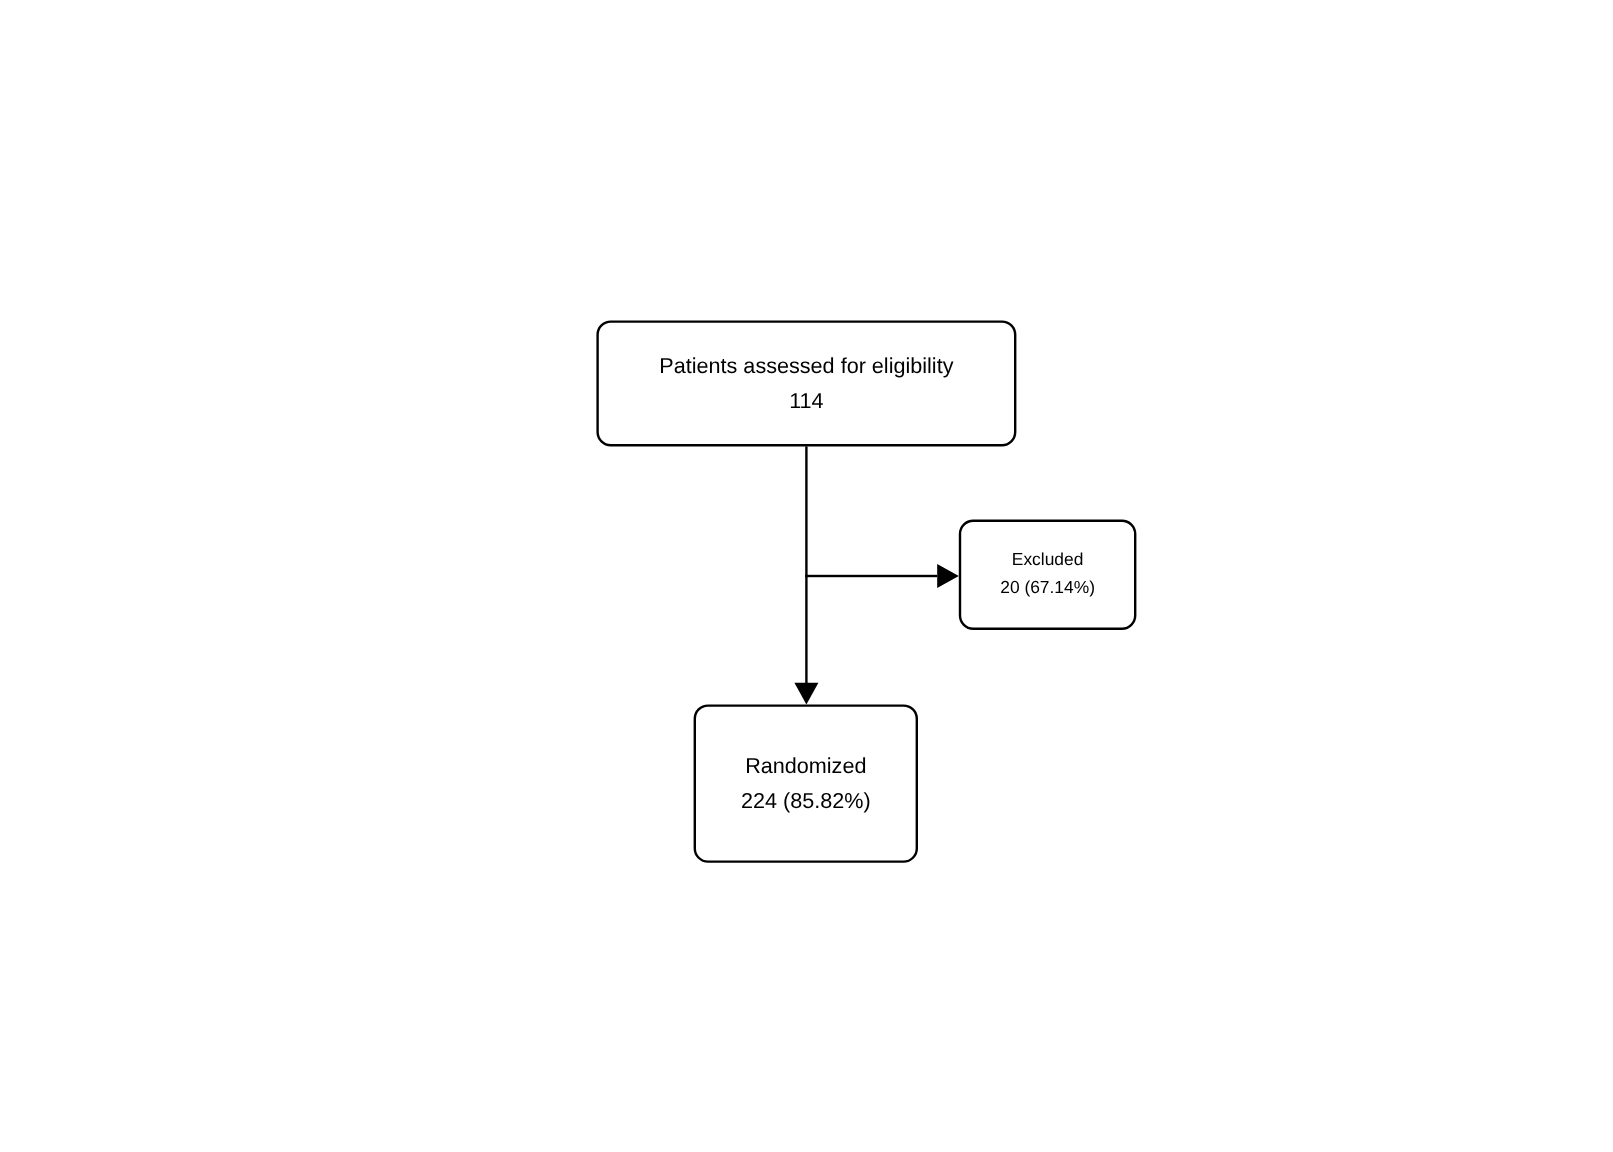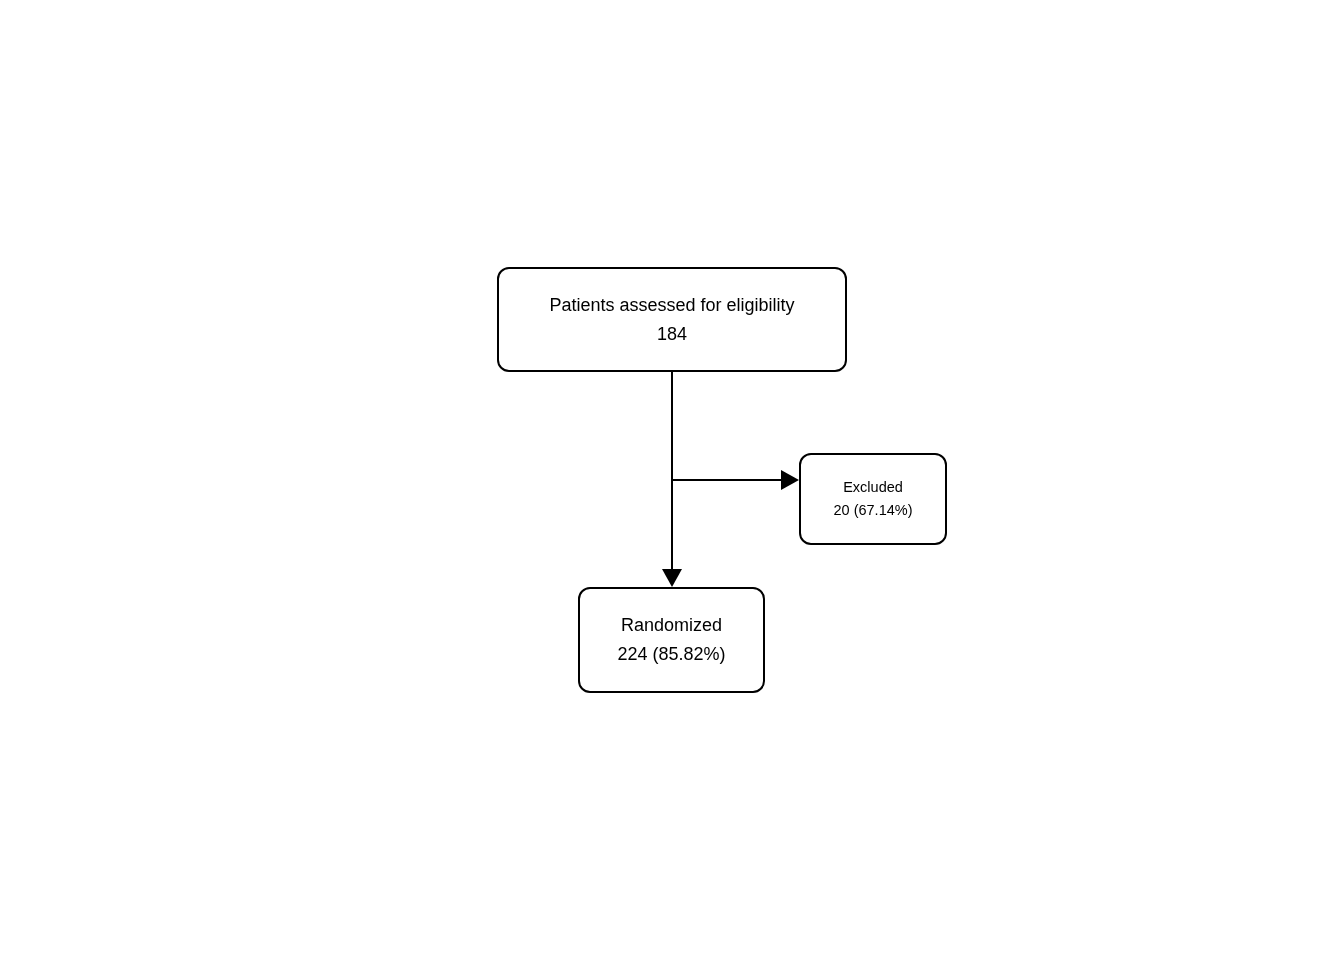--- a/index.html
+++ b/index.html
@@ -22,25 +22,25 @@
     border: 2px solid #000000;
     border-radius: 12px;
     background: #ffffff;
     display: flex;
     flex-direction: column;
     align-items: center;
     justify-content: center;
     text-align: center;
   }
   .node-large { font-size: 18px; line-height: 29px; }
-  .node-small { font-size: 14.5px; line-height: 23px; margin-top: 20px; }
+  .node-small { font-size: 14.5px; line-height: 23px; }
 
   #box-eligibility { left: 497px; top: 267px; width: 350px; height: 105px; }
   #box-excluded    { left: 799px; top: 433px; width: 148px; height:  92px; }
-  #box-randomized  { left: 578px; top: 587px; width: 187px; height: 106px; }
+  #box-randomized  { left: 578px; top: 587px; width: 187px; height: 132px; }
 
   .line { position: absolute; background: #000000; }
   #line-vertical   { left: 671px; top: 372px; width: 2px;   height: 198px; }
   #line-horizontal { left: 671px; top: 479px; width: 110px; height: 2px; }
 
   .arrow-down {
     position: absolute;
     width: 0; height: 0;
     border-left: 10px solid transparent;
     border-right: 10px solid transparent;
@@ -56,21 +56,21 @@
     left: 781px; top: 470px;
   }
 </style>
 </head>
 <body>
 
 <div class="canvas">
 
   <div class="node node-large" id="box-eligibility">
     <div>Patients assessed for eligibility</div>
-    <div>184</div>
+    <div>114</div>
   </div>
 
   <div class="line" id="line-vertical"></div>
   <div class="arrow-down"></div>
 
   <div class="line" id="line-horizontal"></div>
   <div class="arrow-right"></div>
 
   <div class="node node-small" id="box-excluded">
     <div>Excluded</div>

